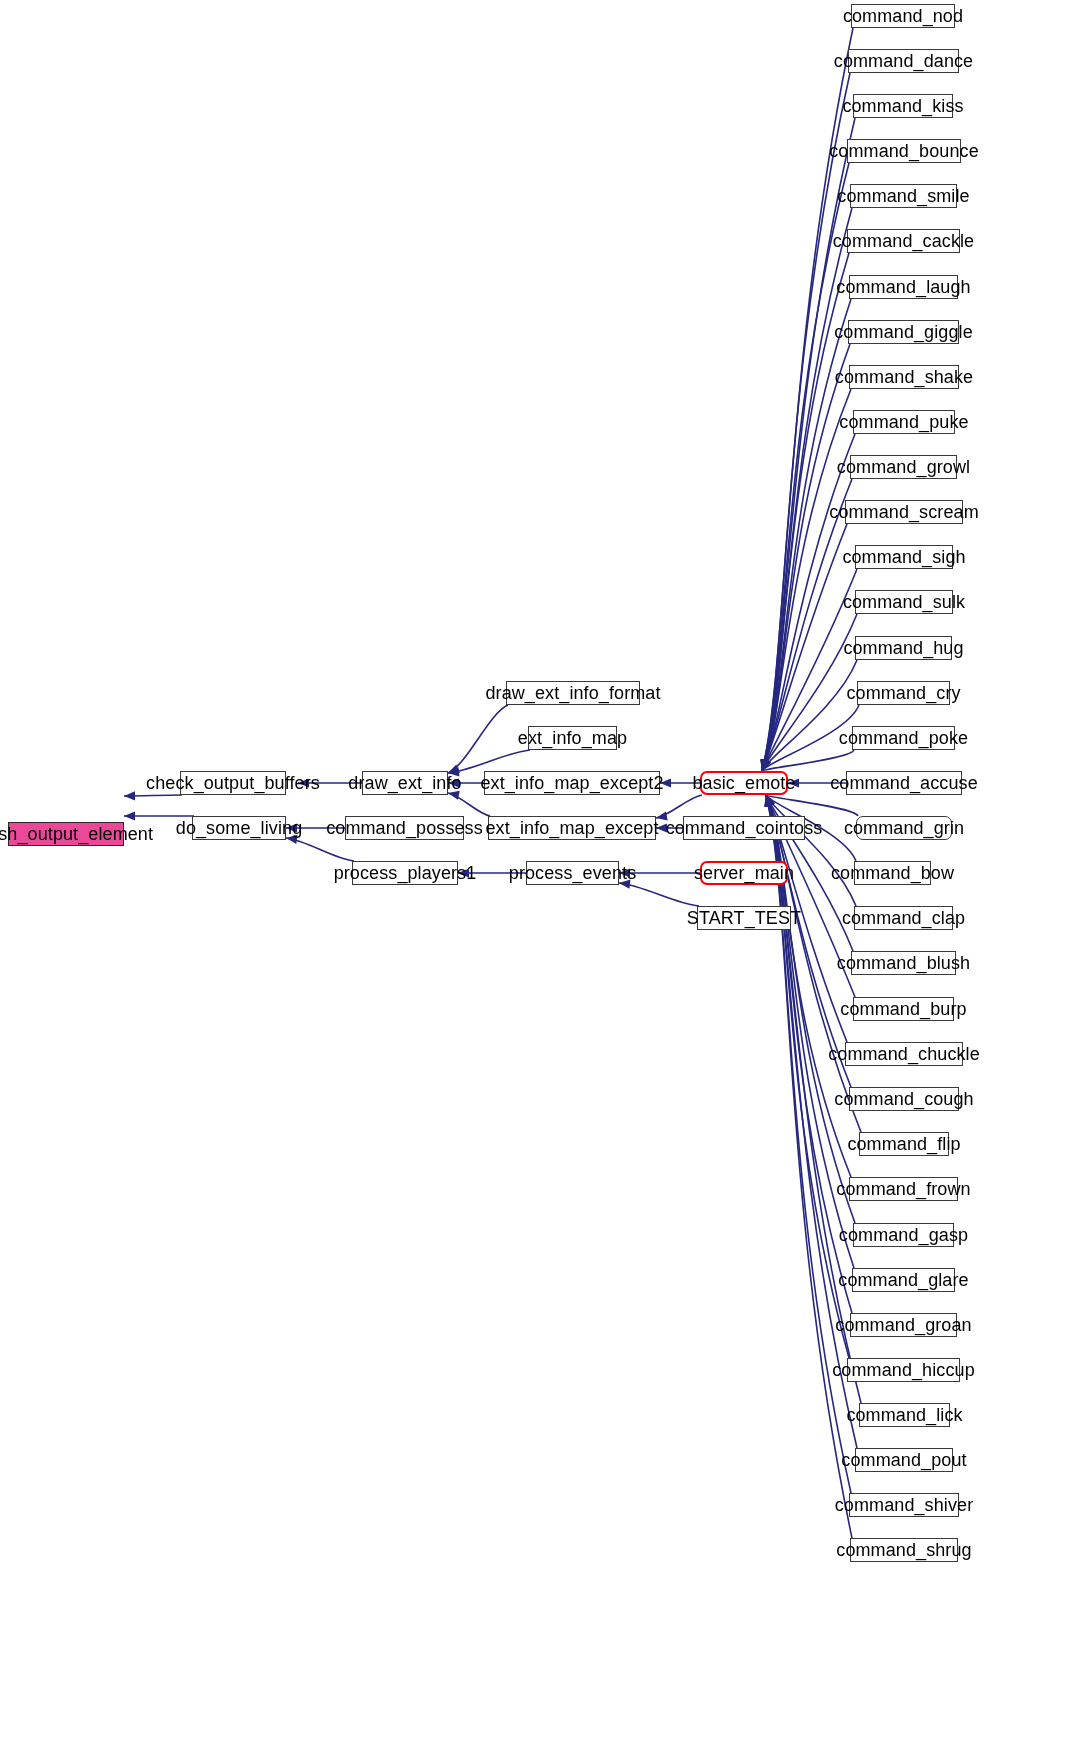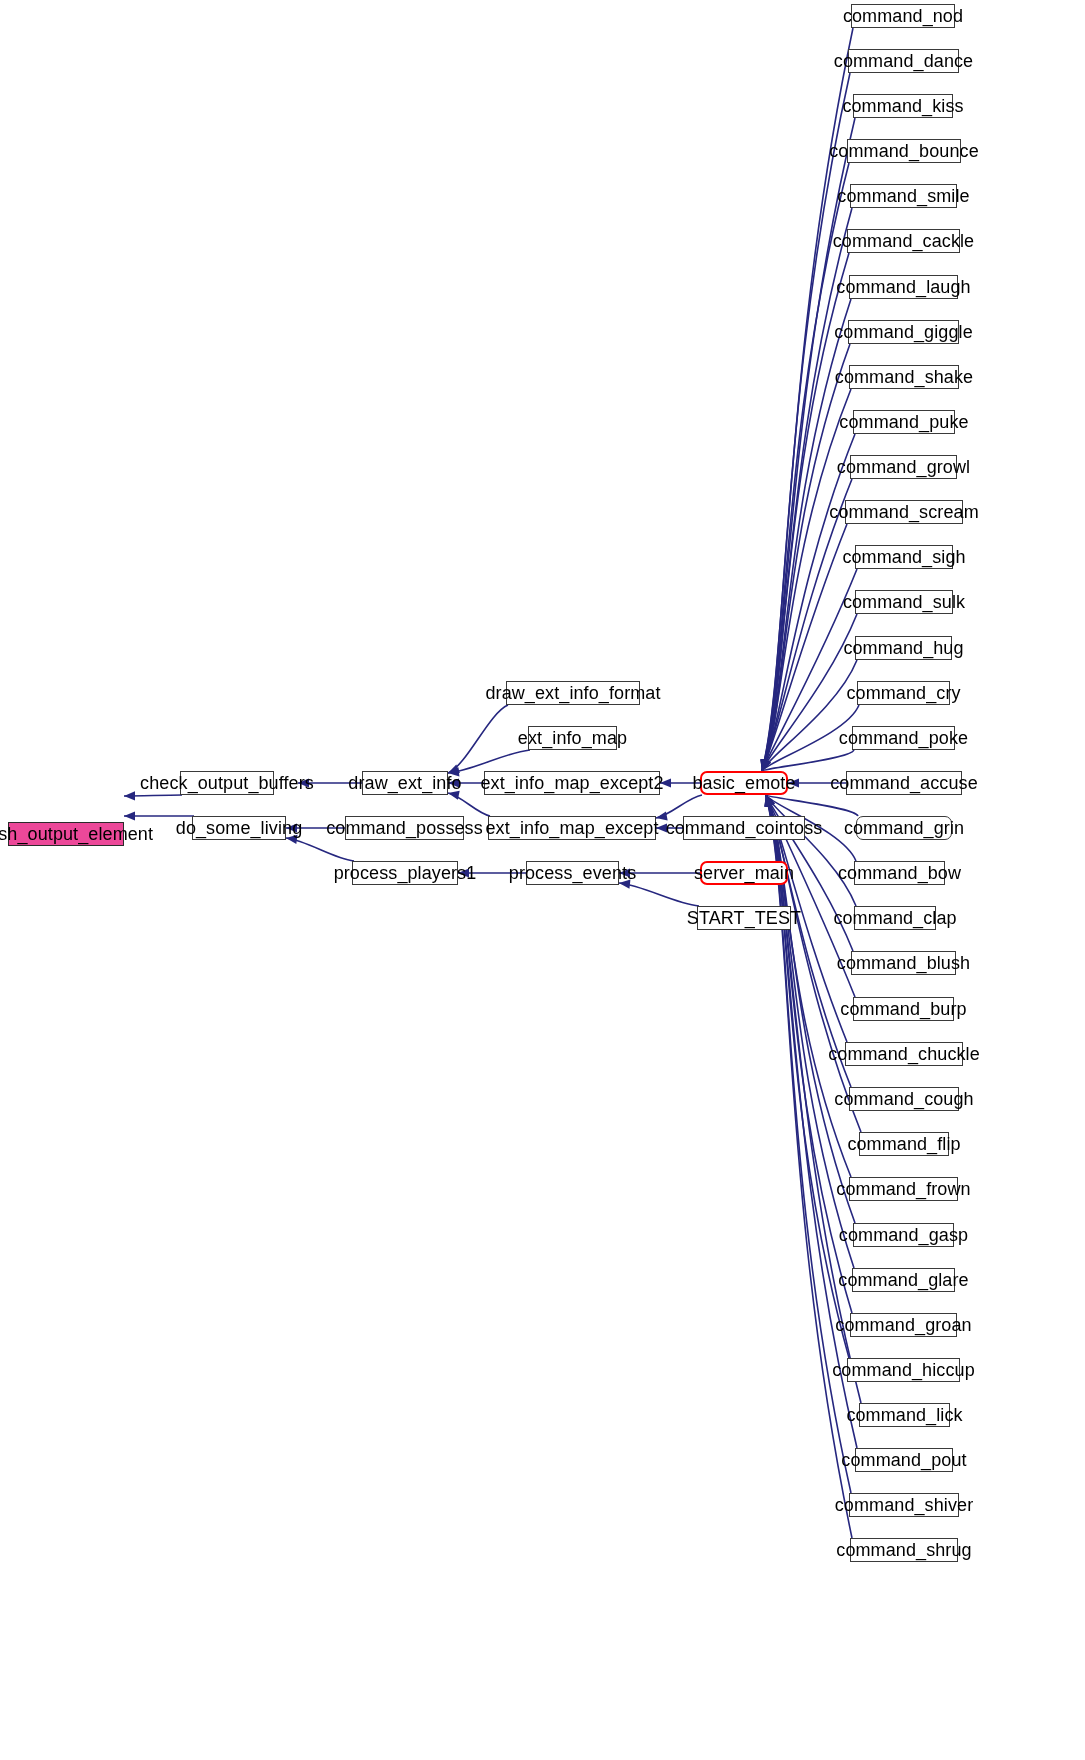--- a/index.html
+++ b/index.html
@@ -151,21 +151,21 @@
       <polygon points="766,795 773.6127446862682,804.1763891777591 764.8140534938647,806.8639593258147" fill="#26277f"></polygon>
       <path d="M857,1448 C787,1154.15 792,886.42 766,795" fill="none" stroke="#26277f" stroke-width="1.6"></path>
       <polygon points="766,795 773.4336312543039,804.3220773637122 764.5845492066828,806.8387710110339" fill="#26277f"></polygon>
       <path d="M851,1493 C781,1178.9 792,892.72 766,795" fill="none" stroke="#26277f" stroke-width="1.6"></path>
       <polygon points="766,795 773.2736749809549,804.4474151105702 764.3829860784244,806.8129279172198" fill="#26277f"></polygon>
       <path d="M852,1538 C782,1203.65 792,899.02 766,795" fill="none" stroke="#26277f" stroke-width="1.6"></path>
       <polygon points="766,795 773.1301150531895,804.5562262074671 764.2047031142006,806.7871501683757" fill="#26277f"></polygon>
     </svg>
   <div id="node-layer">
       <div class="node root" style="left: 8px; top: 794px; width: 116px;">flush_output_element</div>
-      <div class="node" style="left: 180px; top: 771px; width: 94px;">check_output_buffers</div>
+      <div class="node" style="left: 180px; top: 771px; width: 106px;">check_output_buffers</div>
       <div class="node" style="left: 192px; top: 816px; width: 94px;">do_some_living</div>
       <div class="node" style="left: 352px; top: 861px; width: 106px;">process_players1</div>
       <div class="node" style="left: 345px; top: 816px; width: 119px;">command_possess</div>
       <div class="node" style="left: 362px; top: 771px; width: 86px;">draw_ext_info</div>
       <div class="node" style="left: 506px; top: 681px; width: 134px;">draw_ext_info_format</div>
       <div class="node" style="left: 528px; top: 726px; width: 89px;">ext_info_map</div>
       <div class="node" style="left: 484px; top: 771px; width: 176px;">ext_info_map_except2</div>
       <div class="node" style="left: 488px; top: 816px; width: 168px;">ext_info_map_except</div>
       <div class="node" style="left: 526px; top: 861px; width: 93px;">process_events</div>
       <div class="node hl" style="left: 700px; top: 771px; width: 88px;">basic_emote</div>
@@ -184,22 +184,22 @@
       <div class="node" style="left: 853px; top: 410px; width: 102px;">command_puke</div>
       <div class="node" style="left: 850px; top: 455px; width: 107px;">command_growl</div>
       <div class="node" style="left: 845px; top: 500px; width: 118px;">command_scream</div>
       <div class="node" style="left: 855px; top: 545px; width: 98px;">command_sigh</div>
       <div class="node" style="left: 855px; top: 590px; width: 98px;">command_sulk</div>
       <div class="node" style="left: 855px; top: 636px; width: 97px;">command_hug</div>
       <div class="node" style="left: 857px; top: 681px; width: 93px;">command_cry</div>
       <div class="node" style="left: 852px; top: 726px; width: 103px;">command_poke</div>
       <div class="node" style="left: 846px; top: 771px; width: 116px;">command_accuse</div>
       <div class="node" style="left: 856px; top: 816px; width: 96px; border-radius: 7px;">command_grin</div>
-      <div class="node" style="left: 854px; top: 861px; width: 91px;">command_bow</div>
-      <div class="node" style="left: 854px; top: 906px; width: 82px;">command_clap</div>
+      <div class="node" style="left: 854px; top: 861px; width: 77px;">command_bow</div>
+      <div class="node" style="left: 854px; top: 906px; width: 99px;">command_clap</div>
       <div class="node" style="left: 851px; top: 951px; width: 105px;">command_blush</div>
       <div class="node" style="left: 853px; top: 997px; width: 101px;">command_burp</div>
       <div class="node" style="left: 845px; top: 1042px; width: 118px;">command_chuckle</div>
       <div class="node" style="left: 849px; top: 1087px; width: 110px;">command_cough</div>
       <div class="node" style="left: 859px; top: 1132px; width: 90px;">command_flip</div>
       <div class="node" style="left: 849px; top: 1177px; width: 109px;">command_frown</div>
       <div class="node" style="left: 853px; top: 1223px; width: 101px;">command_gasp</div>
       <div class="node" style="left: 852px; top: 1268px; width: 103px;">command_glare</div>
       <div class="node" style="left: 850px; top: 1313px; width: 107px;">command_groan</div>
       <div class="node" style="left: 847px; top: 1358px; width: 113px;">command_hiccup</div>

